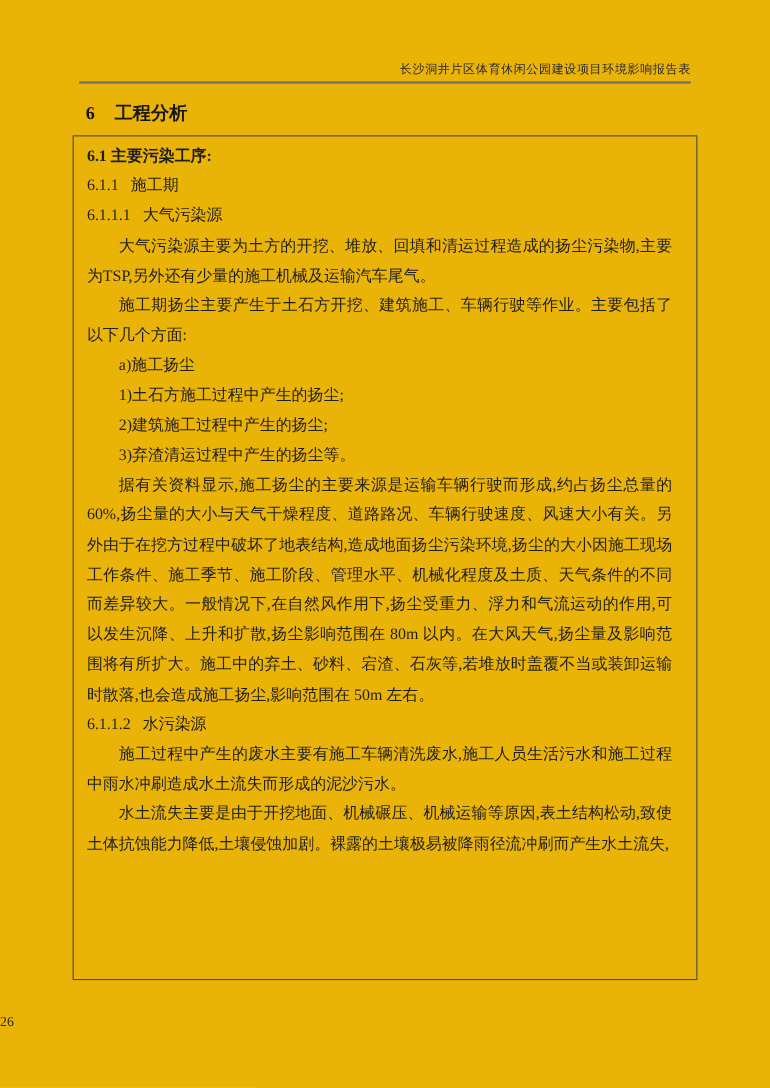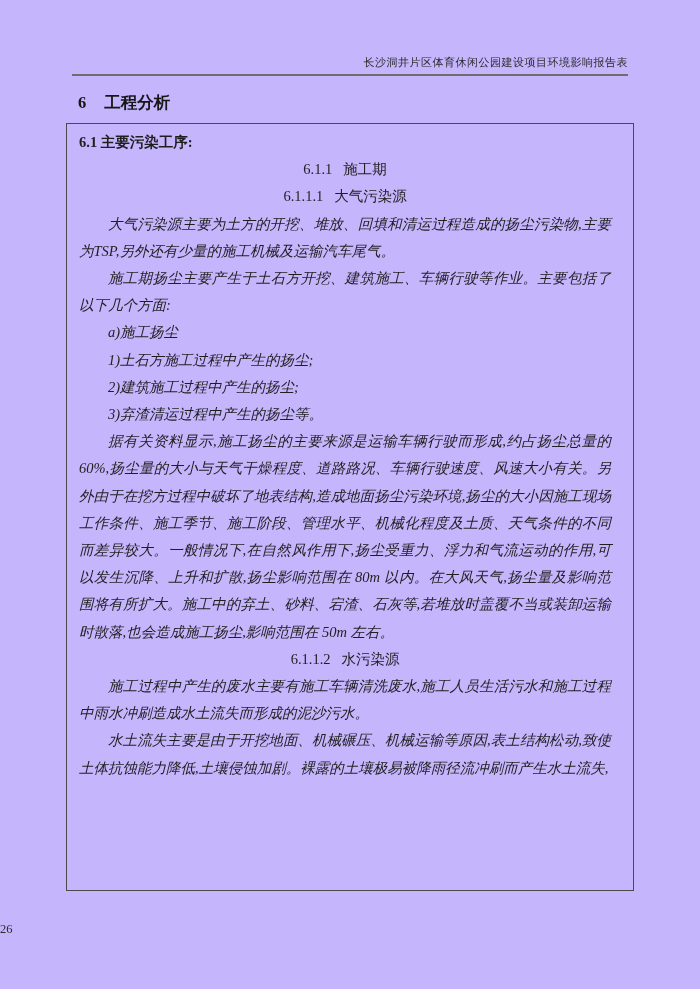--- a/index.html
+++ b/index.html
@@ -4,21 +4,21 @@
 <style>
   html, body {
     margin: 0;
     padding: 0;
     background: #ffffff;
   }
   .page {
     position: relative;
     width: 700px;
     height: 989px;
-    background: #c4b5fd;
+    background: #eab308;
     font-family: "Liberation Serif", "DejaVu Serif", serif;
     color: #1f1f1f;
     overflow: hidden;
   }
   .running-header {
     position: absolute;
     top: 55px;
     right: 72px;
     font-size: 11px;
     letter-spacing: 0.5px;
@@ -63,26 +63,25 @@
     margin: 0;
     white-space: pre-wrap;
     color: #1f1f1f;
   }
   .blk.h1 {
     font-weight: bold;
     text-align: left;
   }
   .blk.h2 {
     font-weight: normal;
-    text-align: center;
+    text-align: left;
   }
   .blk.p {
     text-align: justify;
     text-indent: 2em;
-    font-style: italic;
   }
   .page-number {
     position: absolute;
     top: 922px;
     left: 0;
     width: 700px;
     text-align: left;
     font-size: 12.5px;
     color: #2b2b2b;
   }

